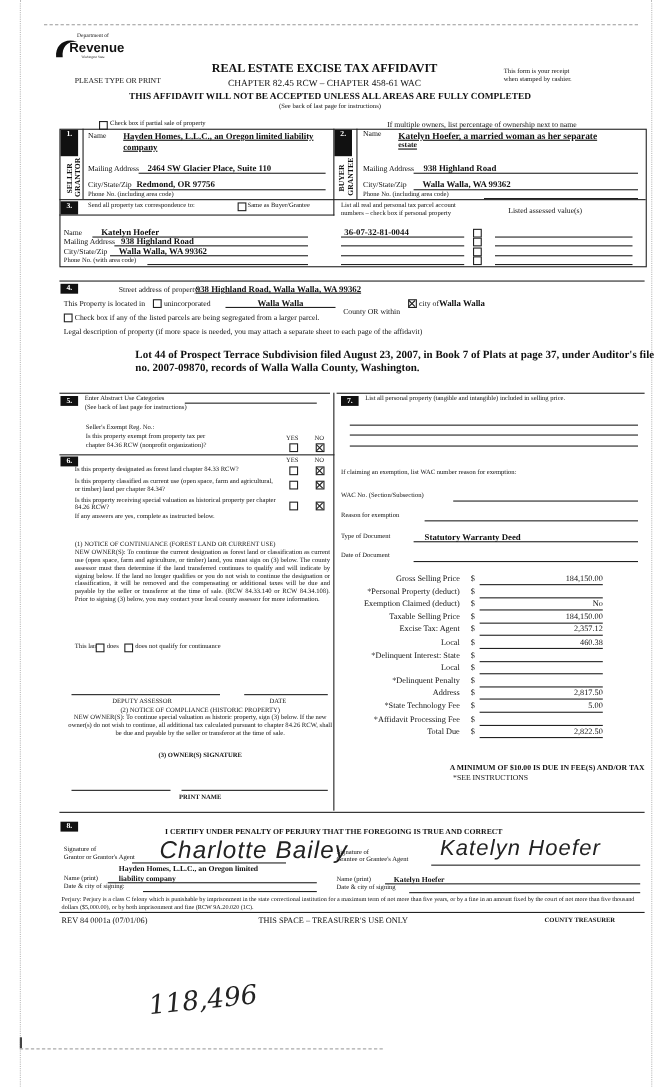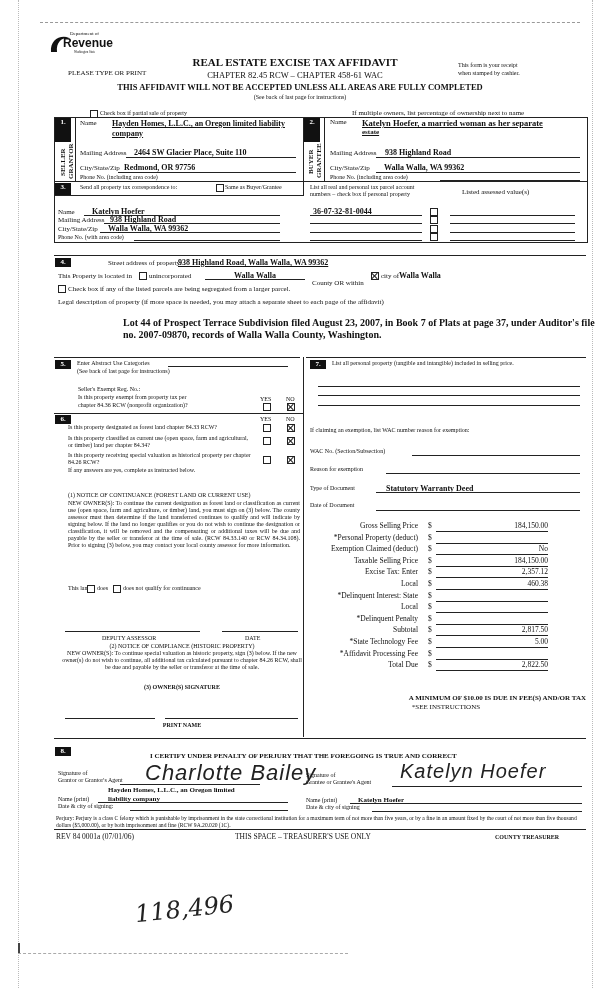--- a/index.html
+++ b/index.html
@@ -220,36 +220,36 @@
     <div class="abs right" style="left: 130px; top: 0px; width: 112px; font-size: 7.5px; line-height: 10px; border-bottom: 1px solid rgb(34, 34, 34); height: 10px;">184,150.00</div>
     <div class="abs right" style="left: 0px; top: 11.6px; width: 112px; font-size: 7.5px; line-height: 10px;">*Personal Property (deduct)</div>
     <div class="abs" style="left: 122px; top: 11.6px; font-size: 7.5px; line-height: 10px;">$</div>
     <div class="abs right" style="left: 130px; top: 11.6px; width: 112px; font-size: 7.5px; line-height: 10px; border-bottom: 1px solid rgb(34, 34, 34); height: 10px;"></div>
     <div class="abs right" style="left: 0px; top: 23.2px; width: 112px; font-size: 7.5px; line-height: 10px;">Exemption Claimed (deduct)</div>
     <div class="abs" style="left: 122px; top: 23.2px; font-size: 7.5px; line-height: 10px;">$</div>
     <div class="abs right" style="left: 130px; top: 23.2px; width: 112px; font-size: 7.5px; line-height: 10px; border-bottom: 1px solid rgb(34, 34, 34); height: 10px;">No</div>
     <div class="abs right" style="left: 0px; top: 34.8px; width: 112px; font-size: 7.5px; line-height: 10px;">Taxable Selling Price</div>
     <div class="abs" style="left: 122px; top: 34.8px; font-size: 7.5px; line-height: 10px;">$</div>
     <div class="abs right" style="left: 130px; top: 34.8px; width: 112px; font-size: 7.5px; line-height: 10px; border-bottom: 1px solid rgb(34, 34, 34); height: 10px;">184,150.00</div>
-    <div class="abs right" style="left: 0px; top: 46.4px; width: 112px; font-size: 7.5px; line-height: 10px;">Excise Tax:  Enter</div>
+    <div class="abs right" style="left: 0px; top: 46.4px; width: 112px; font-size: 7.5px; line-height: 10px;">Excise Tax:  Agent</div>
     <div class="abs" style="left: 122px; top: 46.4px; font-size: 7.5px; line-height: 10px;">$</div>
     <div class="abs right" style="left: 130px; top: 46.4px; width: 112px; font-size: 7.5px; line-height: 10px; border-bottom: 1px solid rgb(34, 34, 34); height: 10px;">2,357.12</div>
     <div class="abs right" style="left: 0px; top: 58px; width: 112px; font-size: 7.5px; line-height: 10px;">Local</div>
     <div class="abs" style="left: 122px; top: 58px; font-size: 7.5px; line-height: 10px;">$</div>
     <div class="abs right" style="left: 130px; top: 58px; width: 112px; font-size: 7.5px; line-height: 10px; border-bottom: 1px solid rgb(34, 34, 34); height: 10px;">460.38</div>
     <div class="abs right" style="left: 0px; top: 69.6px; width: 112px; font-size: 7.5px; line-height: 10px;">*Delinquent Interest:  State</div>
     <div class="abs" style="left: 122px; top: 69.6px; font-size: 7.5px; line-height: 10px;">$</div>
     <div class="abs right" style="left: 130px; top: 69.6px; width: 112px; font-size: 7.5px; line-height: 10px; border-bottom: 1px solid rgb(34, 34, 34); height: 10px;"></div>
     <div class="abs right" style="left: 0px; top: 81.2px; width: 112px; font-size: 7.5px; line-height: 10px;">Local</div>
     <div class="abs" style="left: 122px; top: 81.2px; font-size: 7.5px; line-height: 10px;">$</div>
     <div class="abs right" style="left: 130px; top: 81.2px; width: 112px; font-size: 7.5px; line-height: 10px; border-bottom: 1px solid rgb(34, 34, 34); height: 10px;"></div>
     <div class="abs right" style="left: 0px; top: 92.8px; width: 112px; font-size: 7.5px; line-height: 10px;">*Delinquent Penalty</div>
     <div class="abs" style="left: 122px; top: 92.8px; font-size: 7.5px; line-height: 10px;">$</div>
     <div class="abs right" style="left: 130px; top: 92.8px; width: 112px; font-size: 7.5px; line-height: 10px; border-bottom: 1px solid rgb(34, 34, 34); height: 10px;"></div>
-    <div class="abs right" style="left: 0px; top: 104.4px; width: 112px; font-size: 7.5px; line-height: 10px;">Subtotal</div>
+    <div class="abs right" style="left: 0px; top: 104.4px; width: 112px; font-size: 7.5px; line-height: 10px;">Address</div>
     <div class="abs" style="left: 122px; top: 104.4px; font-size: 7.5px; line-height: 10px;">$</div>
     <div class="abs right" style="left: 130px; top: 104.4px; width: 112px; font-size: 7.5px; line-height: 10px; border-bottom: 1px solid rgb(34, 34, 34); height: 10px;">2,817.50</div>
     <div class="abs right" style="left: 0px; top: 116px; width: 112px; font-size: 7.5px; line-height: 10px;">*State Technology Fee</div>
     <div class="abs" style="left: 122px; top: 116px; font-size: 7.5px; line-height: 10px;">$</div>
     <div class="abs right" style="left: 130px; top: 116px; width: 112px; font-size: 7.5px; line-height: 10px; border-bottom: 1px solid rgb(34, 34, 34); height: 10px;">5.00</div>
     <div class="abs right" style="left: 0px; top: 127.6px; width: 112px; font-size: 7.5px; line-height: 10px;">*Affidavit Processing Fee</div>
     <div class="abs" style="left: 122px; top: 127.6px; font-size: 7.5px; line-height: 10px;">$</div>
     <div class="abs right" style="left: 130px; top: 127.6px; width: 112px; font-size: 7.5px; line-height: 10px; border-bottom: 1px solid rgb(34, 34, 34); height: 10px;"></div>
     <div class="abs right" style="left: 0px; top: 139.2px; width: 112px; font-size: 7.5px; line-height: 10px;">Total Due</div>
     <div class="abs" style="left: 122px; top: 139.2px; font-size: 7.5px; line-height: 10px;">$</div>

